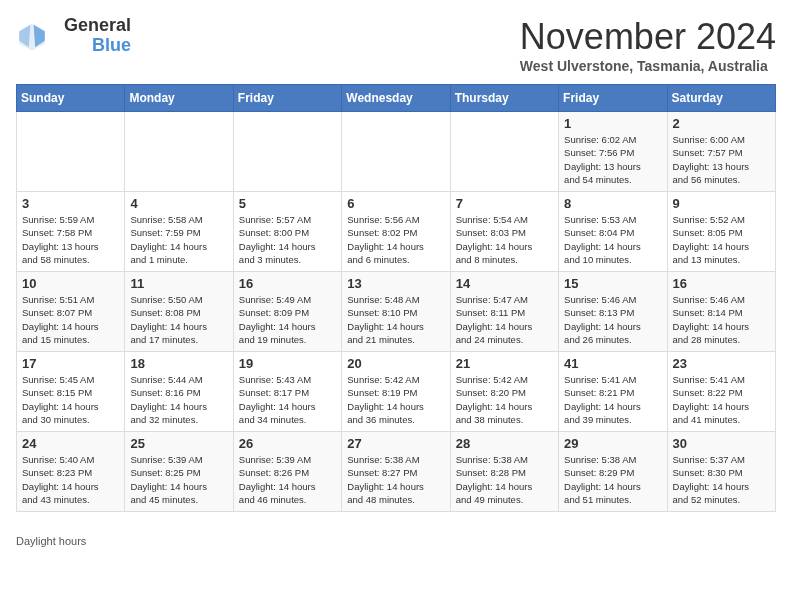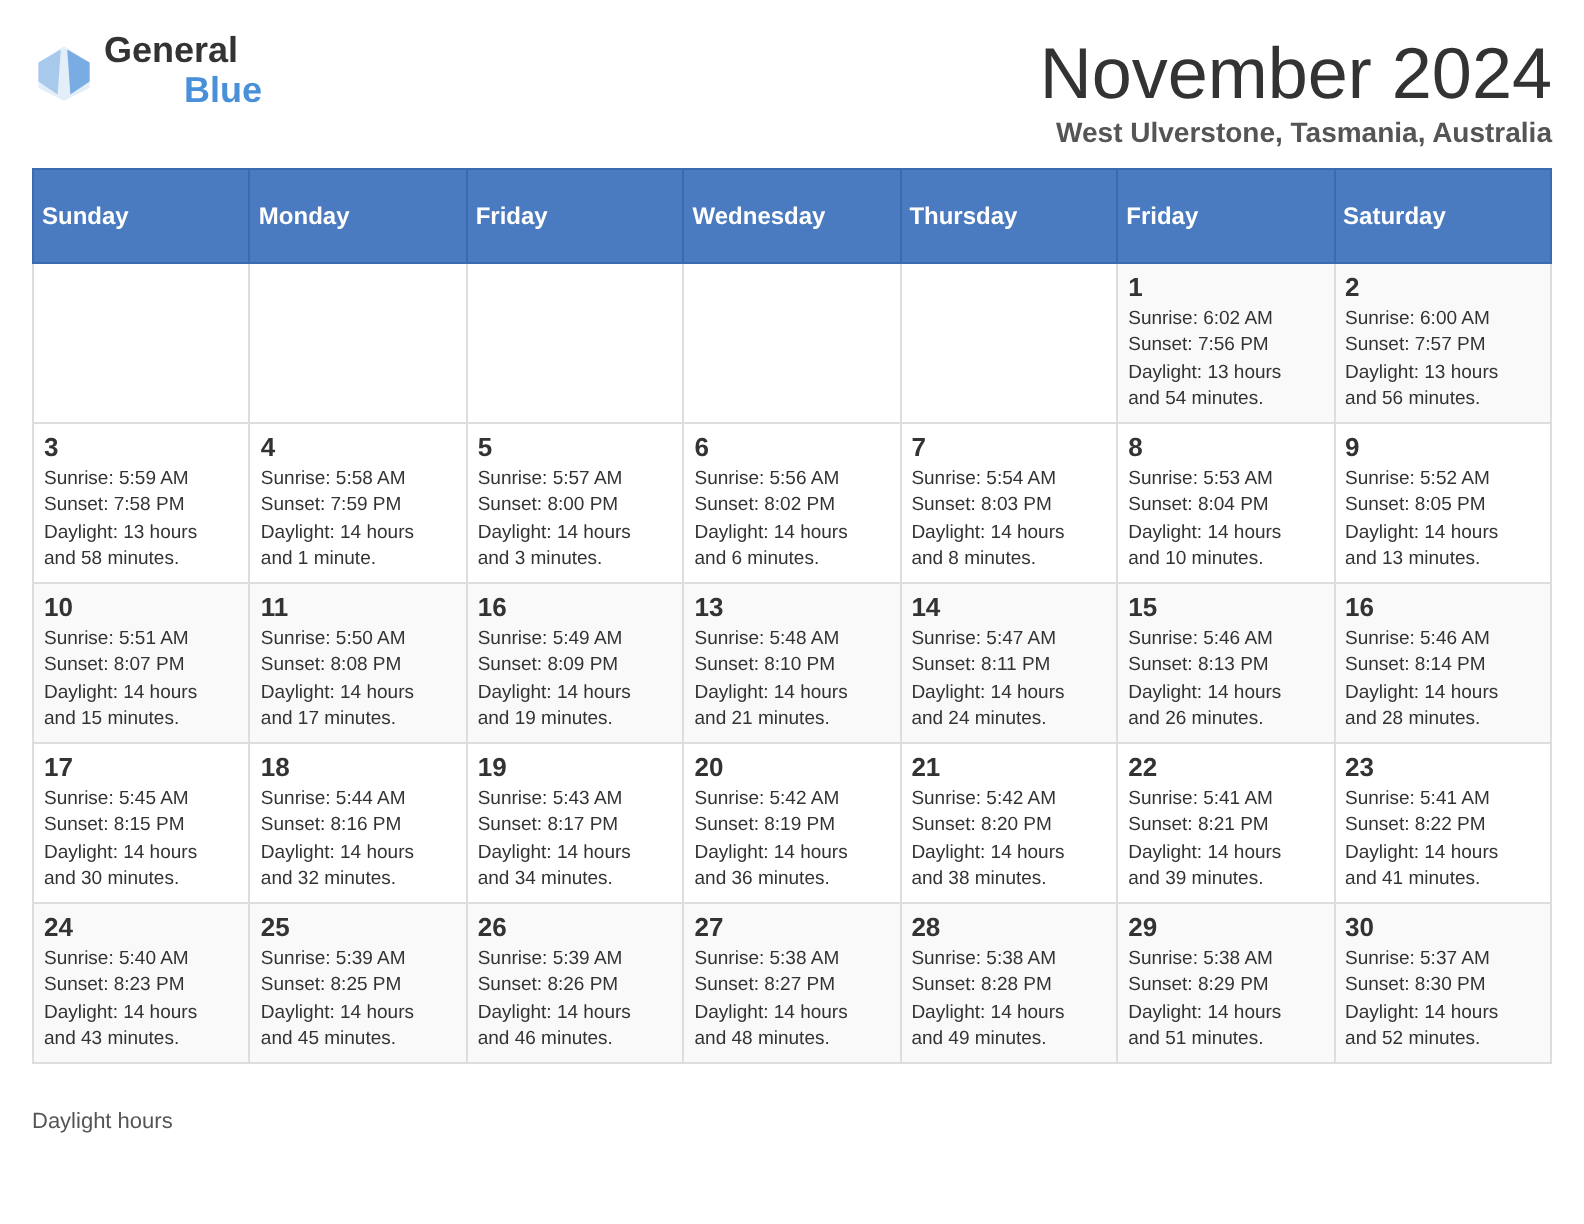--- a/index.html
+++ b/index.html
@@ -23,33 +23,33 @@
     }
     .logo-text {
       display: flex;
       flex-direction: column;
       line-height: 1.1;
     }
     .logo-general {
       font-size: 18px;
       font-weight: bold;
       color: #333;
+      text-align: right;
     }
     .logo-blue {
       font-size: 18px;
       font-weight: bold;
       color: #4a90d9;
       margin-left: 40px;
     }
     .logo-icon {
       width: 32px;
       height: 32px;
     }
     .title-block {
-      text-align: right;
       margin-left: 24px;
     }
     .month-title {
       font-size: 36px;
       font-weight: normal;
       color: #333;
     }
     .subtitle {
       font-size: 14px;
       color: #555;
@@ -58,21 +58,21 @@
     table {
       width: 100%;
       border-collapse: collapse;
       table-layout: fixed;
     }
     thead tr th {
       background: #4a7abf;
       color: #fff;
       font-size: 12px;
       font-weight: bold;
-      padding: 16px 4px;
+      padding: 6px 4px;
       text-align: left;
       border: 1px solid #3a6aaf;
     }
     tbody tr td {
       vertical-align: top;
       border: 1px solid #ddd;
       padding: 4px 5px;
       font-size: 10px;
       color: #333;
       height: 80px;
@@ -227,21 +227,21 @@
         </td>
         <td>
           <span class="day-num">20</span>
           <div class="day-info">Sunrise: 5:42 AM<br>Sunset: 8:19 PM<br>Daylight: 14 hours<br>and 36 minutes.</div>
         </td>
         <td>
           <span class="day-num">21</span>
           <div class="day-info">Sunrise: 5:42 AM<br>Sunset: 8:20 PM<br>Daylight: 14 hours<br>and 38 minutes.</div>
         </td>
         <td>
-          <span class="day-num">22</span>
+          <span class="day-num">41</span>
           <div class="day-info">Sunrise: 5:41 AM<br>Sunset: 8:21 PM<br>Daylight: 14 hours<br>and 39 minutes.</div>
         </td>
         <td>
           <span class="day-num">23</span>
           <div class="day-info">Sunrise: 5:41 AM<br>Sunset: 8:22 PM<br>Daylight: 14 hours<br>and 41 minutes.</div>
         </td>
       </tr>
       <tr>
         <td>
           <span class="day-num">24</span>

